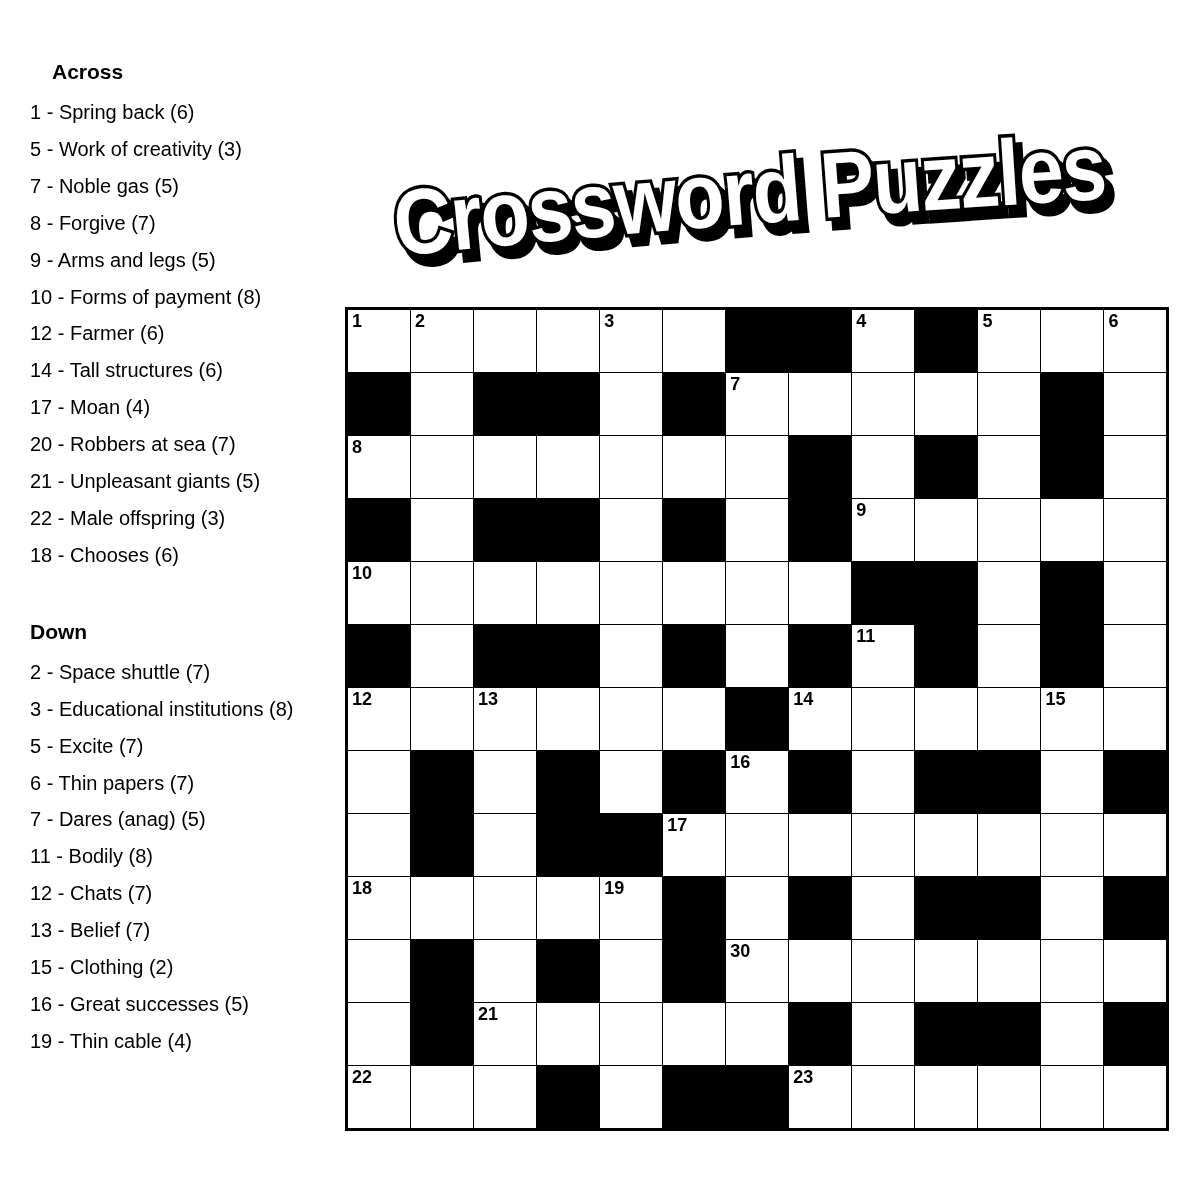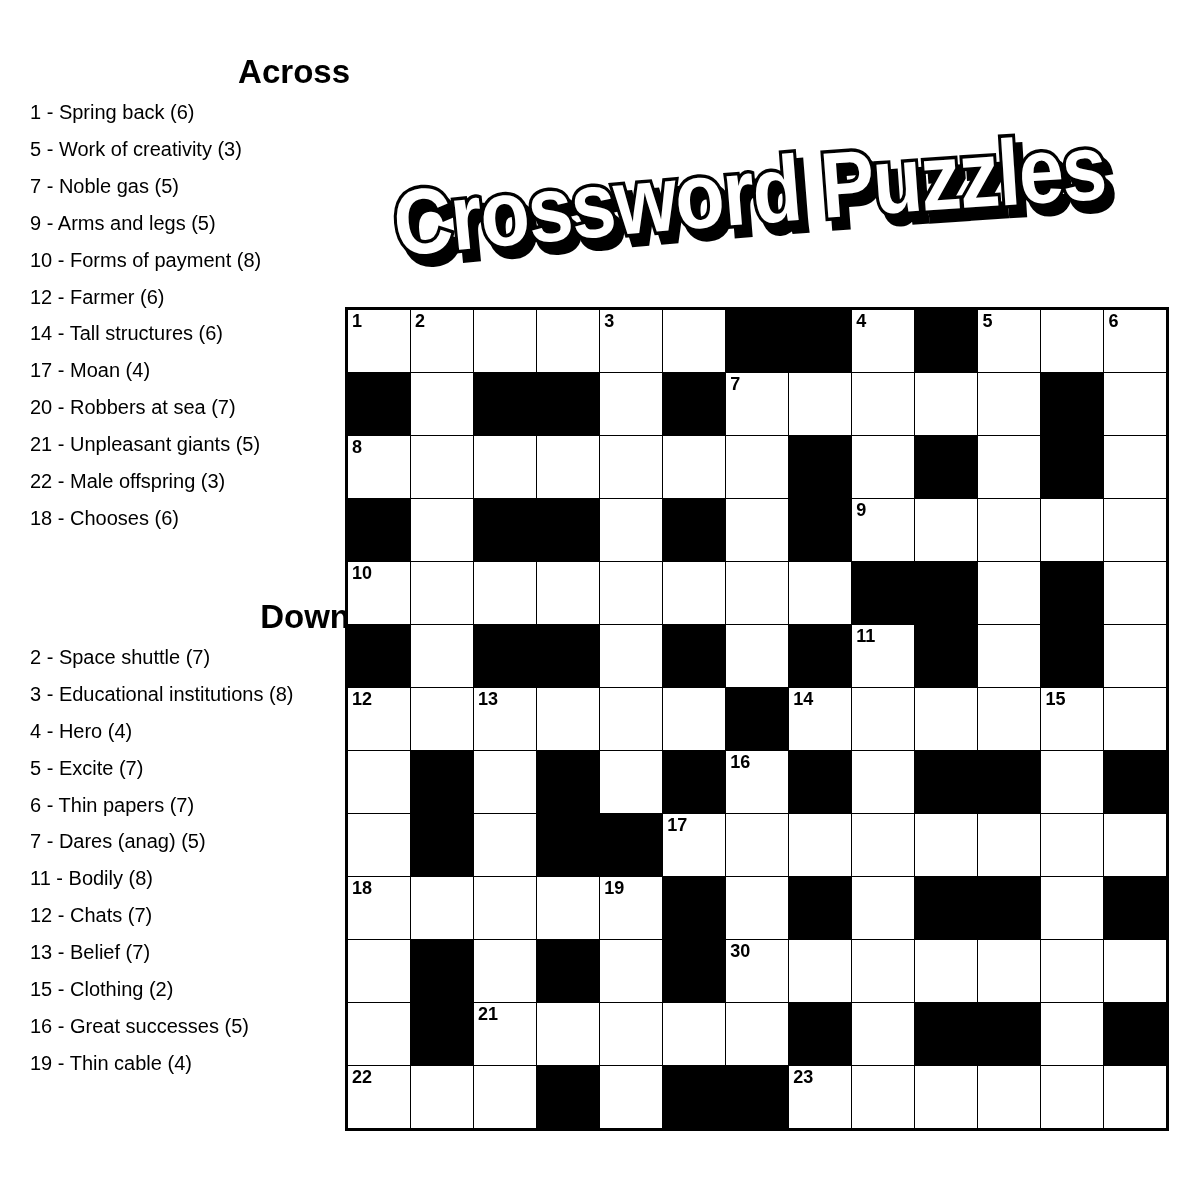--- a/index.html
+++ b/index.html
@@ -17,28 +17,27 @@
   }
 
   
   .clues-panel {
     position: absolute;
     left: 30px;
     top: 56px;
     width: 320px;
   }
   .clue-heading {
-    font-size: 33px;
+    font-size: 21px;
     font-weight: bold;
     margin: 0;
     line-height: 31px;
-    text-align: right;
   }
   .heading-across { margin-left: 22px; }
-  .heading-down   { margin-top: 64px; }
+  .heading-down   { margin-top: 42px; }
   .clue-list {
     list-style: none;
     margin: 7px 0 0 0;
     padding: 0;
   }
   .clue-list li {
     font-size: 20px;
     line-height: 36.9px;
     white-space: nowrap;
   }
@@ -88,36 +87,36 @@
 </style>
 </head>
 <body>
 
 <aside class="clues-panel">
   <h2 class="clue-heading heading-across">Across</h2>
   <ul class="clue-list">
       <li>1 - Spring back (6)</li>
       <li>5 - Work of creativity (3)</li>
       <li>7 - Noble gas (5)</li>
+      <li>8 - Forgive (7)</li>
       <li>9 - Arms and legs (5)</li>
       <li>10 - Forms of payment (8)</li>
       <li>12 - Farmer (6)</li>
       <li>14 - Tall structures (6)</li>
       <li>17 - Moan (4)</li>
       <li>20 - Robbers at sea (7)</li>
       <li>21 - Unpleasant giants (5)</li>
       <li>22 - Male offspring (3)</li>
       <li>18 - Chooses (6)</li>
     </ul>
 
   <h2 class="clue-heading heading-down">Down</h2>
   <ul class="clue-list">
       <li>2 - Space shuttle (7)</li>
       <li>3 - Educational institutions (8)</li>
-      <li>4 - Hero (4)</li>
       <li>5 - Excite (7)</li>
       <li>6 - Thin papers (7)</li>
       <li>7 - Dares (anag) (5)</li>
       <li>11 - Bodily (8)</li>
       <li>12 - Chats (7)</li>
       <li>13 - Belief (7)</li>
       <li>15 - Clothing (2)</li>
       <li>16 - Great successes (5)</li>
       <li>19 - Thin cable (4)</li>
     </ul>

